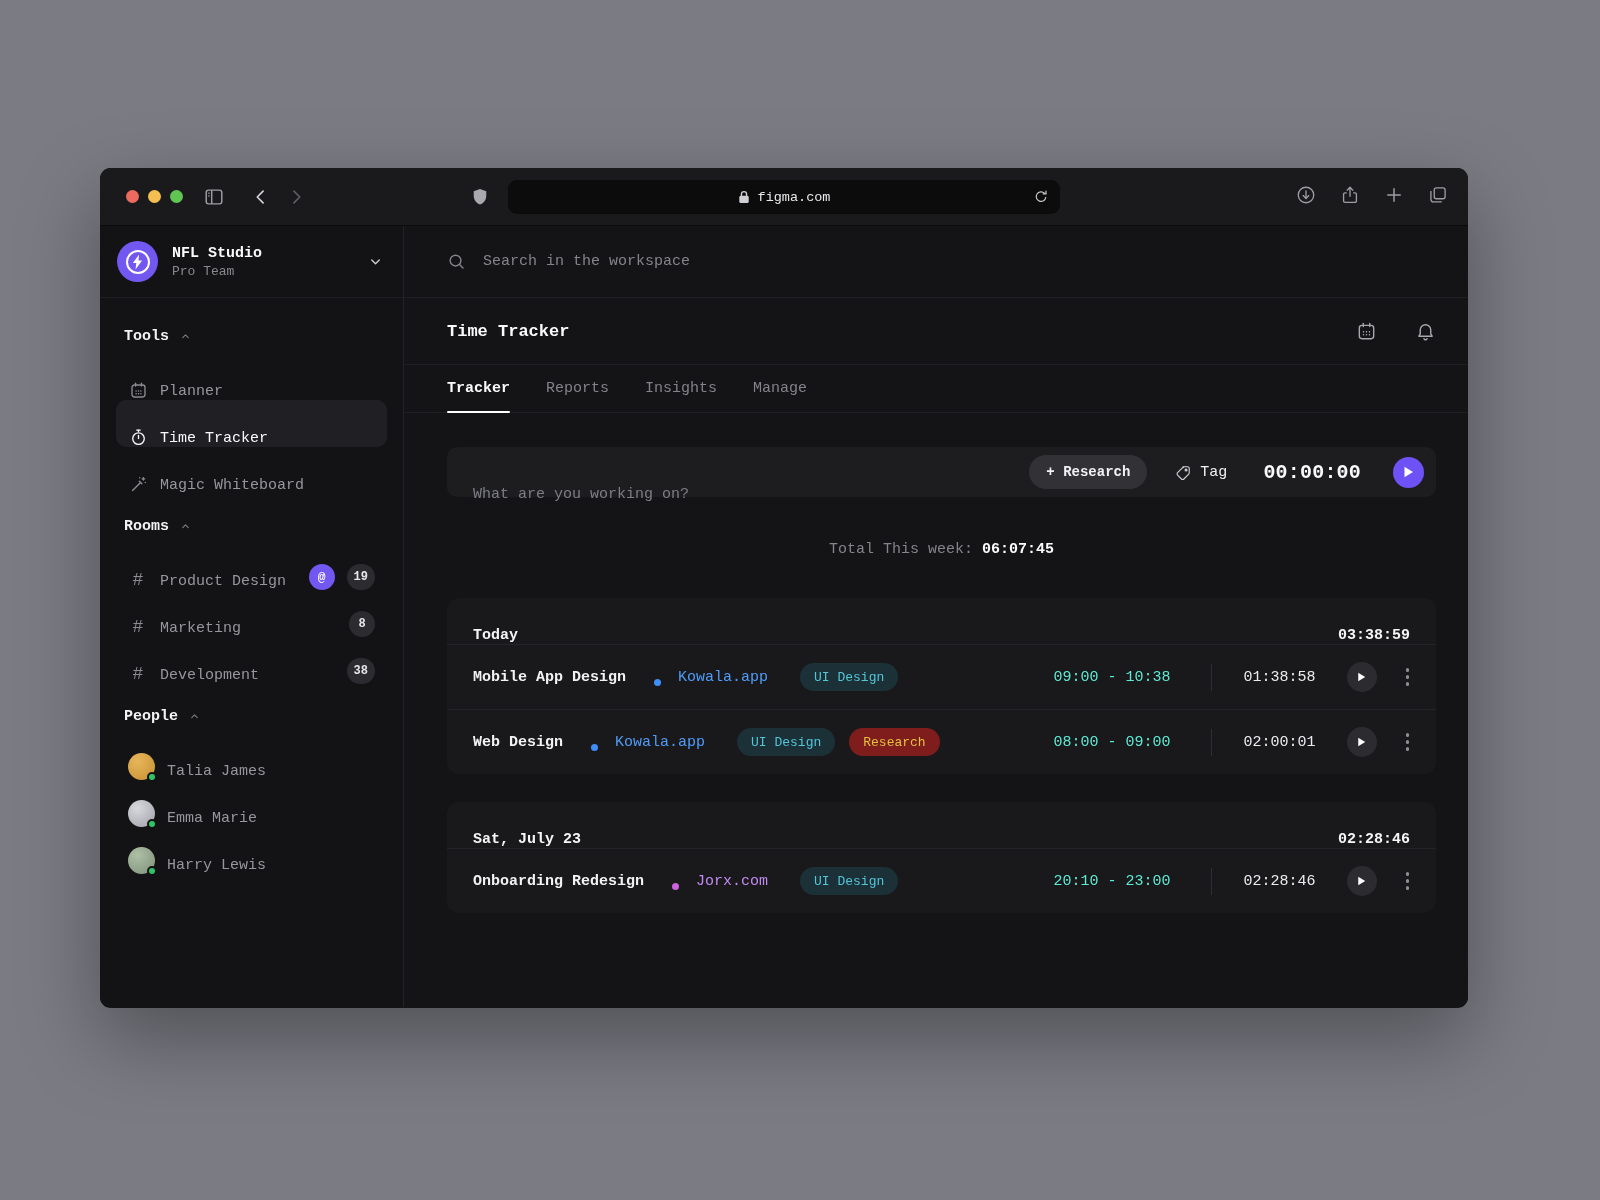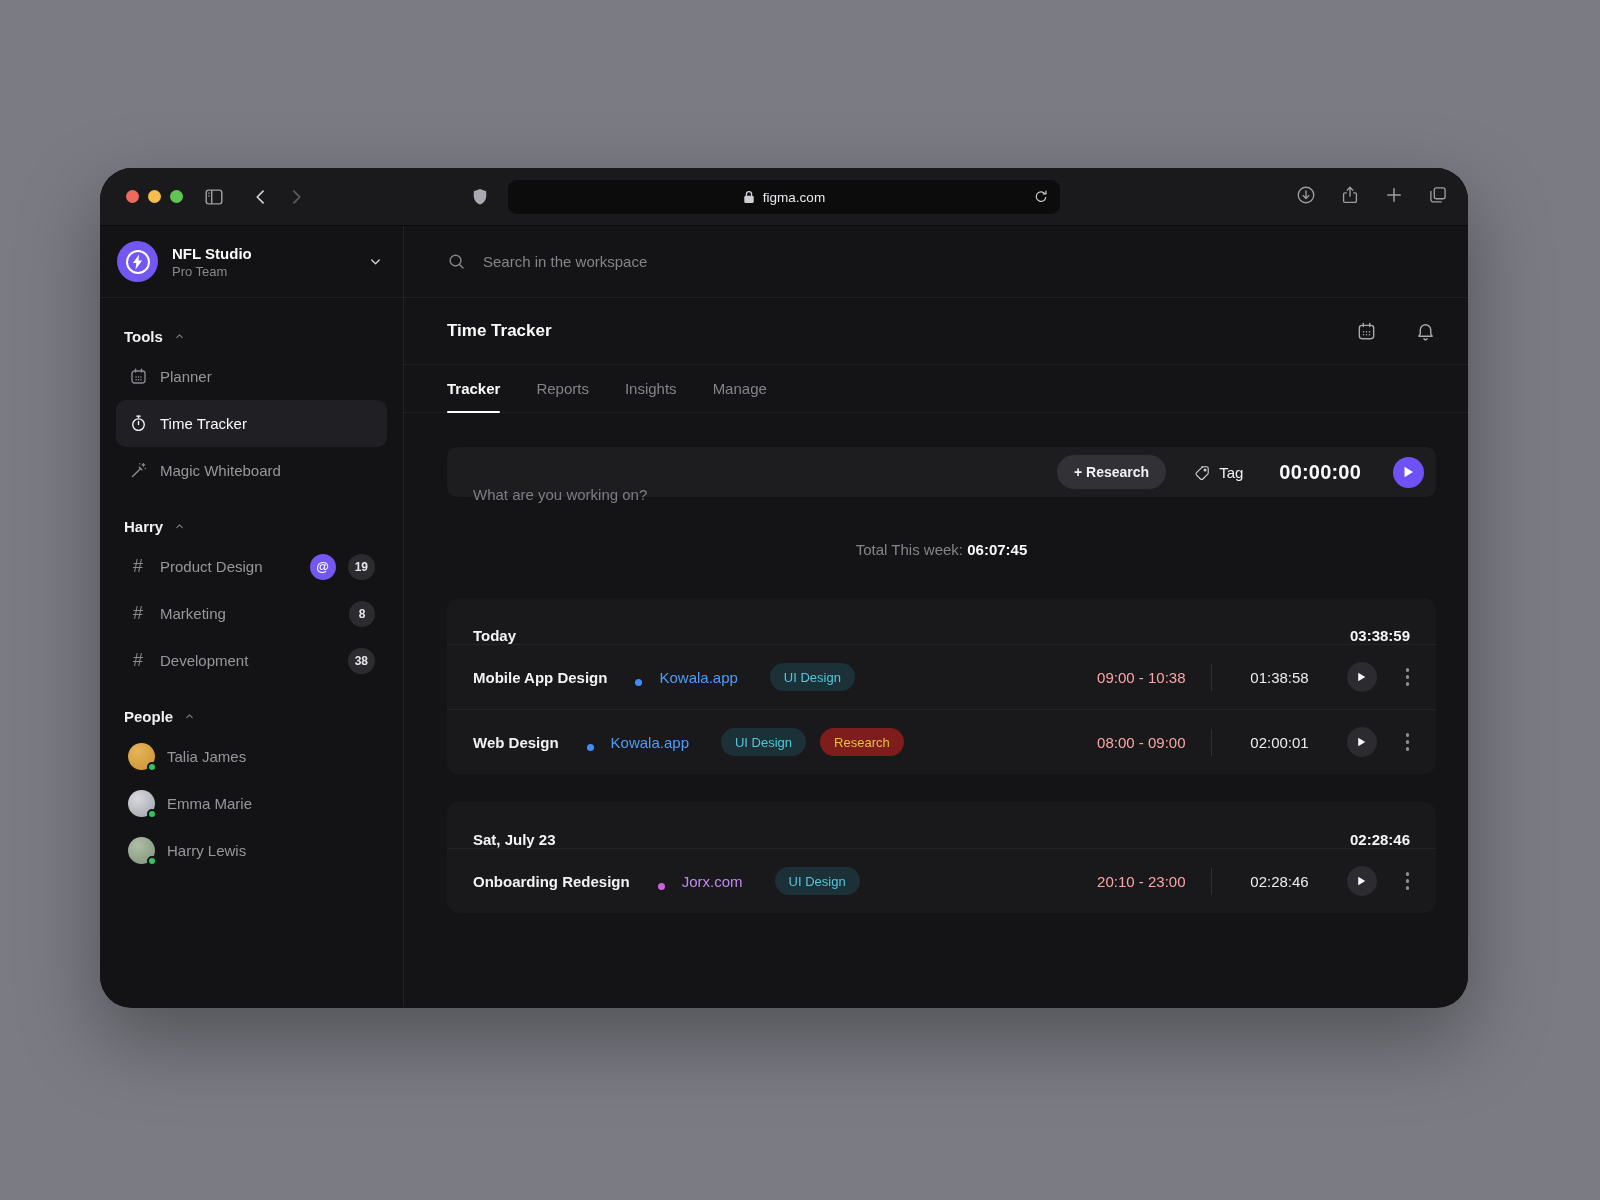--- a/index.html
+++ b/index.html
@@ -5,22 +5,23 @@
   * { margin:0; padding:0; box-sizing:border-box; }
   html,body { width:1600px; height:1200px; }
   body {
     background:#7b7b84;
     font-family:"Liberation Sans","DejaVu Sans",sans-serif;
     -webkit-font-smoothing:antialiased;
     overflow:hidden;
   }
   .window {
     position:absolute; left:100px; top:168px; width:1368px; height:840px;
-    background:#141416; border-radius:32px; overflow:hidden;
+    background:#141416; border-radius:11px; overflow:hidden;
     box-shadow:0 30px 80px rgba(0,0,0,.35);
+    font-family:Liberation Mono, monospace;
   }
   
   .chrome {
     position:relative; height:58px; background:#1a1a1c;
     border-bottom:1px solid #0b0b0c;
   }
   .traffic { position:absolute; left:26px; top:22px; display:flex; gap:9px; }
   .traffic span { width:13px; height:13px; border-radius:50%; display:block; }
   .t-red{ background:#ec6a5e; } .t-yellow{ background:#f4bf50; } .t-green{ background:#61c554; }
   .chrome-ic { color:#9d9da3; display:flex; align-items:center; justify-content:center; }
@@ -57,21 +58,21 @@
   .ws-name { font-size:15px; font-weight:700; color:#fafafa; line-height:19px; }
   .ws-plan { font-size:13px; color:#88888e; line-height:17px; }
   .ws-chevron { margin-left:auto; color:#cfcfd4; display:flex; }
   .side-scroll { padding:6px 16px 0; }
   .section-head {
     display:flex; align-items:center; gap:11px; padding:0 8px;
     margin:24px 0 8px; color:#f2f2f4; font-size:15px; font-weight:700;
   }
   .section-head .chev { color:#7c7c82; display:flex; }
   .side-item {
-    height:47px; display:flex; align-items:center; gap:12px;
+    height:47px; display:flex; align-items:flex-end; gap:12px;
     padding:0 12px; border-radius:10px; color:#96969c; font-size:15px;
   }
   .side-item .it-icon { width:20px; display:flex; justify-content:center; color:#8b8b91; flex-shrink:0; }
   .side-item.active { background:#202024; color:#fafafa; }
   .side-item.active .it-icon { color:#fafafa; }
   .hash { font-size:18px; color:#808086; font-weight:400; }
   .badges { margin-left:auto; display:flex; align-items:center; gap:12px; }
   .mention-badge {
     width:26px; height:26px; border-radius:50%; background:#7257f0; color:#fff;
     font-size:13px; font-weight:700; display:flex; align-items:center; justify-content:center;
@@ -155,21 +156,21 @@
   .client { display:flex; align-items:flex-end; gap:17px; margin-left:28px; }
   .client .dot { width:7px; height:7px; border-radius:50%; }
   .client-blue   { color:#4f9cf8; } .client-blue .dot   { background:#3f8ef7; }
   .client-purple { color:#c189f2; } .client-purple .dot { background:#cb63da; }
   .chips { display:flex; gap:14px; margin-left:32px;align-items:center; }
   .chip { height:28px; padding:0 14px; border-radius:14px; font-size:13px;
     display:flex; align-items:center; font-weight:500; }
   .chip-cyan   { color:#54c6da; background:#1c3037; }
   .chip-yellow { color:#e2c23f; background:#7f1d1d; }
   .entry-right { margin-left:auto; display:flex; align-items:center; }
-  .range { color:#fca5a5; min-width:132px; text-align:right; }
+  .range { color:#5eead4; min-width:132px; text-align:left; }
   .v-div { width:1px; height:27px; background:#2e2e33; margin:0 25px; }
   .duration { color:#ececf0; min-width:86px; text-align:center; }
   .entry-play {
     width:30px; height:30px; border-radius:50%; background:#2c2c30; border:none;
     display:flex; align-items:center; justify-content:center; cursor:pointer; margin-left:24px;
   }
   .kebab { margin-left:26px; display:flex; flex-direction:column; gap:3.5px;
     background:none; border:none; cursor:pointer; padding:4px 3px; }
   .kebab i { width:3.5px; height:3.5px; border-radius:50%; background:#8e8e95; display:block; }
   svg { display:block; }
@@ -321,21 +322,21 @@
               <line x1="18.2" y1="3.4" x2="18.2" y2="6.4"></line>
                 <line x1="16.7" y1="4.9" x2="19.7" y2="4.9"></line>
               <circle cx="13.6" cy="3.4" r="0.9" fill="currentColor" stroke="none"></circle>
                 <circle cx="20.6" cy="9.4" r="0.9" fill="currentColor" stroke="none"></circle>
             </svg>
           </span>
           <span>Magic Whiteboard</span>
         </div>
 
         <div class="section-head">
-          <span>Harry</span>
+          <span>Rooms</span>
           <span class="chev">
             <svg width="11" height="11" viewBox="0 0 24 24" fill="none" stroke="currentColor" stroke-width="2.4" stroke-linecap="round" stroke-linejoin="round">
                 <polyline points="6,14.5 12,8.5 18,14.5"></polyline>
               </svg>
           </span>
         </div>
         <div class="side-item">
           <span class="it-icon hash">#</span>
           <span>Product Design</span>
           <span class="badges">

